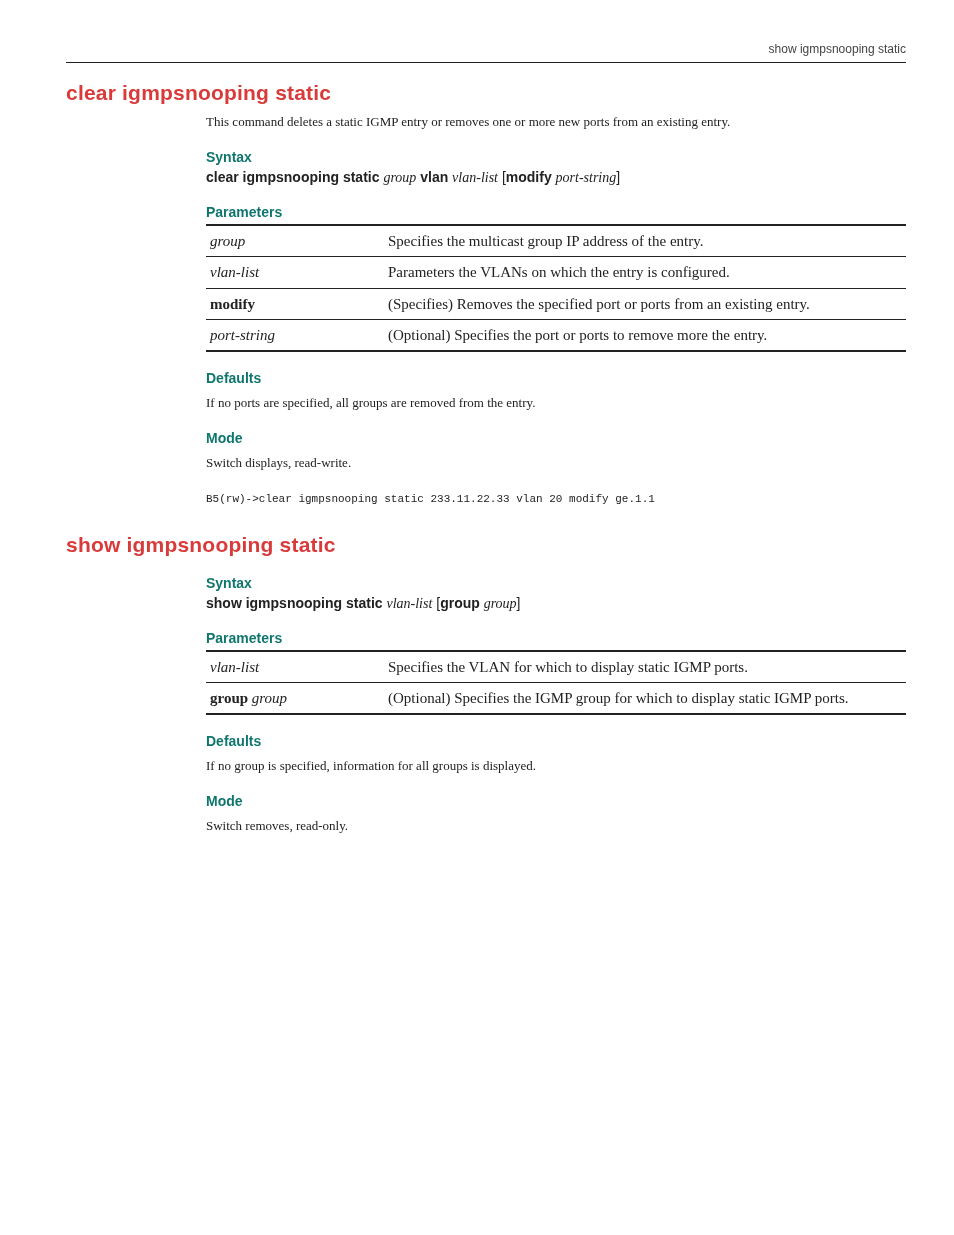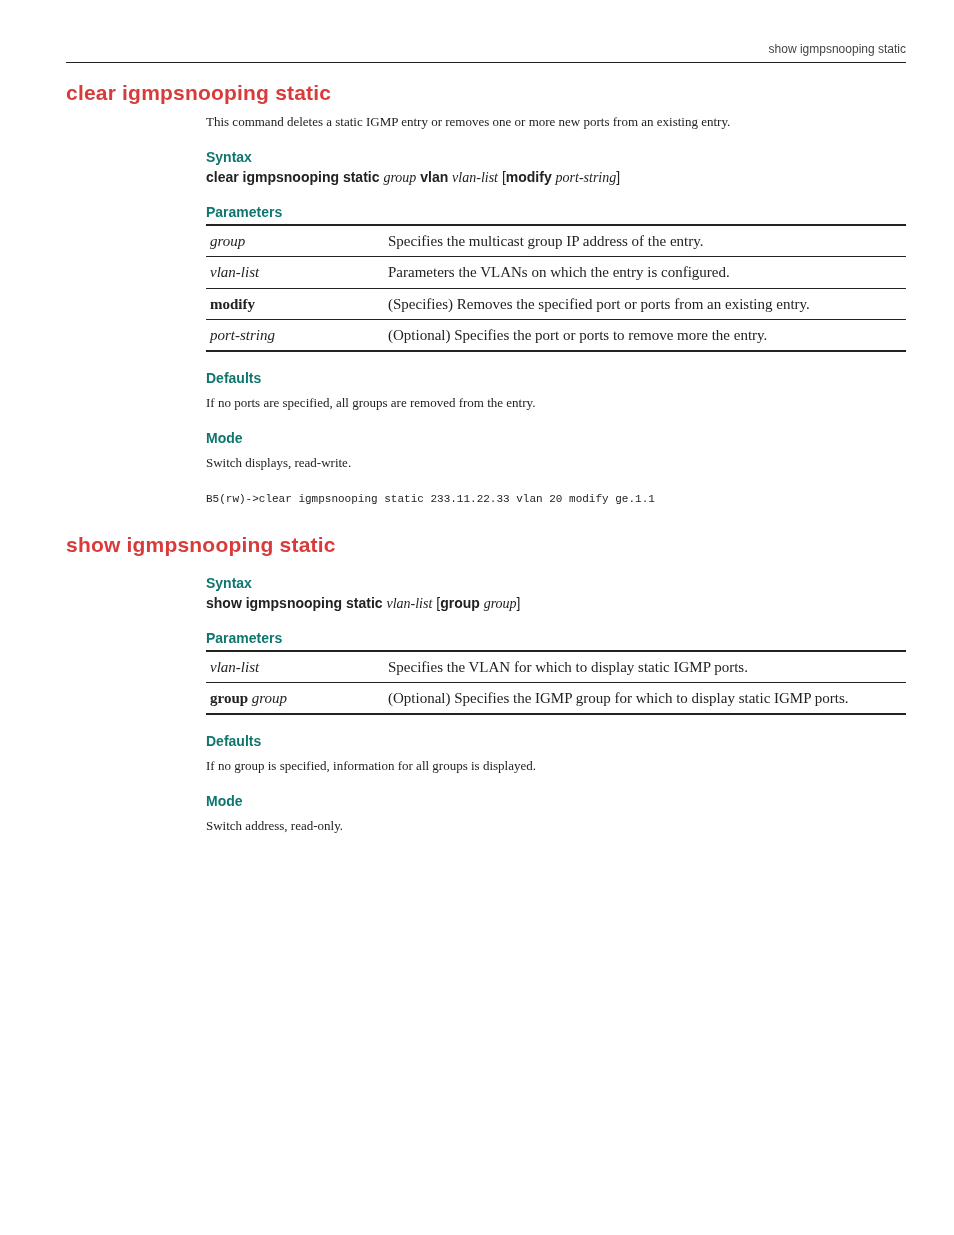--- a/index.html
+++ b/index.html
@@ -148,16 +148,16 @@
         <td class="name"><span class="kw">group</span> <span class="arg">group</span></td>
         <td>(Optional) Specifies the IGMP group for which to display static IGMP ports.</td>
       </tr>
     </tbody>
       </table>
 
     <div class="sec-heading">Defaults</div>
     <div class="body-text">If no group is specified, information for all groups is displayed.</div>
 
     <div class="sec-heading">Mode</div>
-    <div class="body-text">Switch address, read-only.</div>
+    <div class="body-text">Switch removes, read-only.</div>
   </div>
 
 </div>
 
 </body></html>

